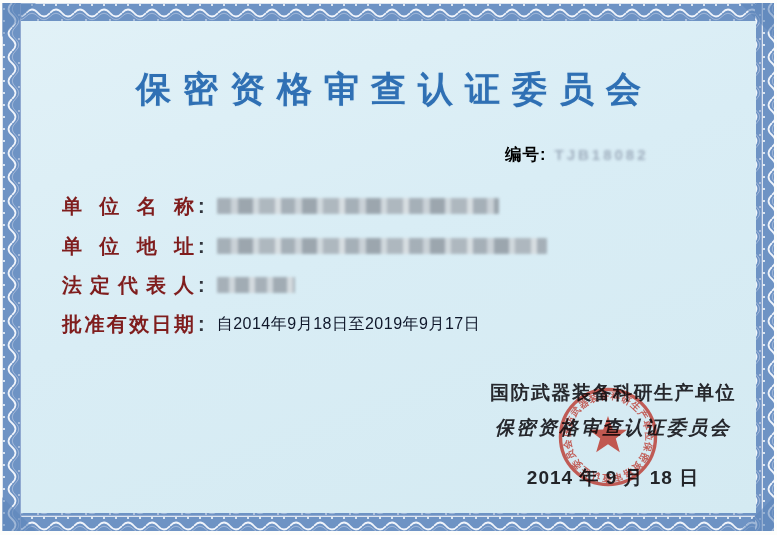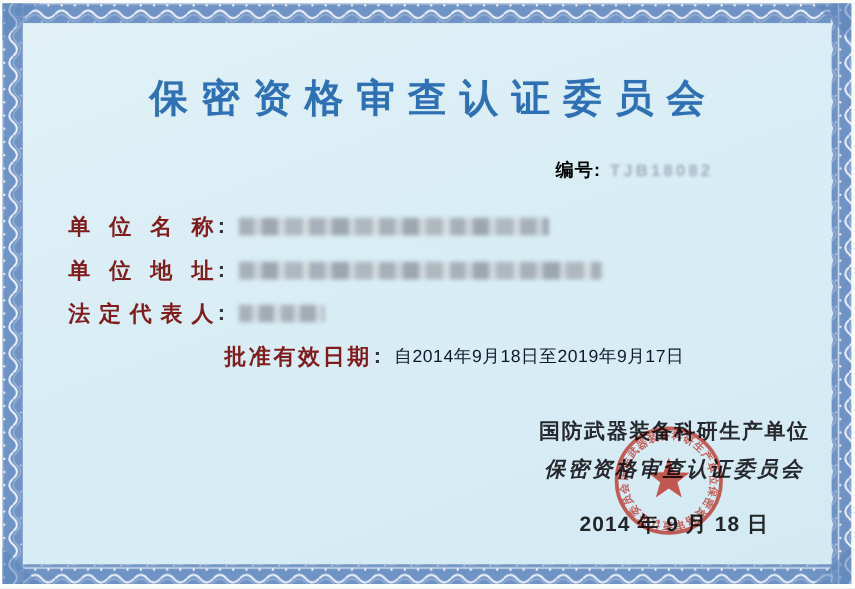--- a/index.html
+++ b/index.html
@@ -25,21 +25,21 @@
 
   .serial { position:absolute; left:505px; top:144px; display:flex; align-items:baseline; }
   .serial-label { font-size:16.5px; color:#000000; letter-spacing:1px; font-weight:600; }
   .serial-value { margin-left:8px; font-size:15px; font-weight:700; color:#8b98c2b;
                   color:#94a2b3; letter-spacing:3px; filter:blur(1.6px); opacity:.85; }
 
   .fields { position:absolute; left:62px; top:186px; width:560px; }
   .field-row { display:flex; align-items:center; }
   .field-row.r1, .field-row.r2 { height:40px; }
   .field-row.r3 { height:38px; }
-  .field-row.r4 { height:40px;justify-content:flex-end; }
+  .field-row.r4 { height:40px; }
   .field-label { display:inline-block; width:132px; font-size:20px; font-weight:600;
                  color:#7f1d1d; text-align:justify; text-align-last:justify; }
   .field-colon { font-size:20px; font-weight:600; color:#30343c; margin:0 12px 0 4px; }
   .field-value { font-size:16px; font-weight:400; color:#0f172a; letter-spacing:.5px; }
 
   .redacted { height:16px; border-radius:1px; filter:blur(1.8px); opacity:.8;
               background:repeating-linear-gradient(90deg,
                 #99a1a9 0 14px, #c6cbd0 14px 21px, #8d959d 21px 36px,
                 #ced3d7 36px 42px, #a4abb2 42px 58px, #d7dadd 58px 64px); }
   .redacted.name { width:282px; }

